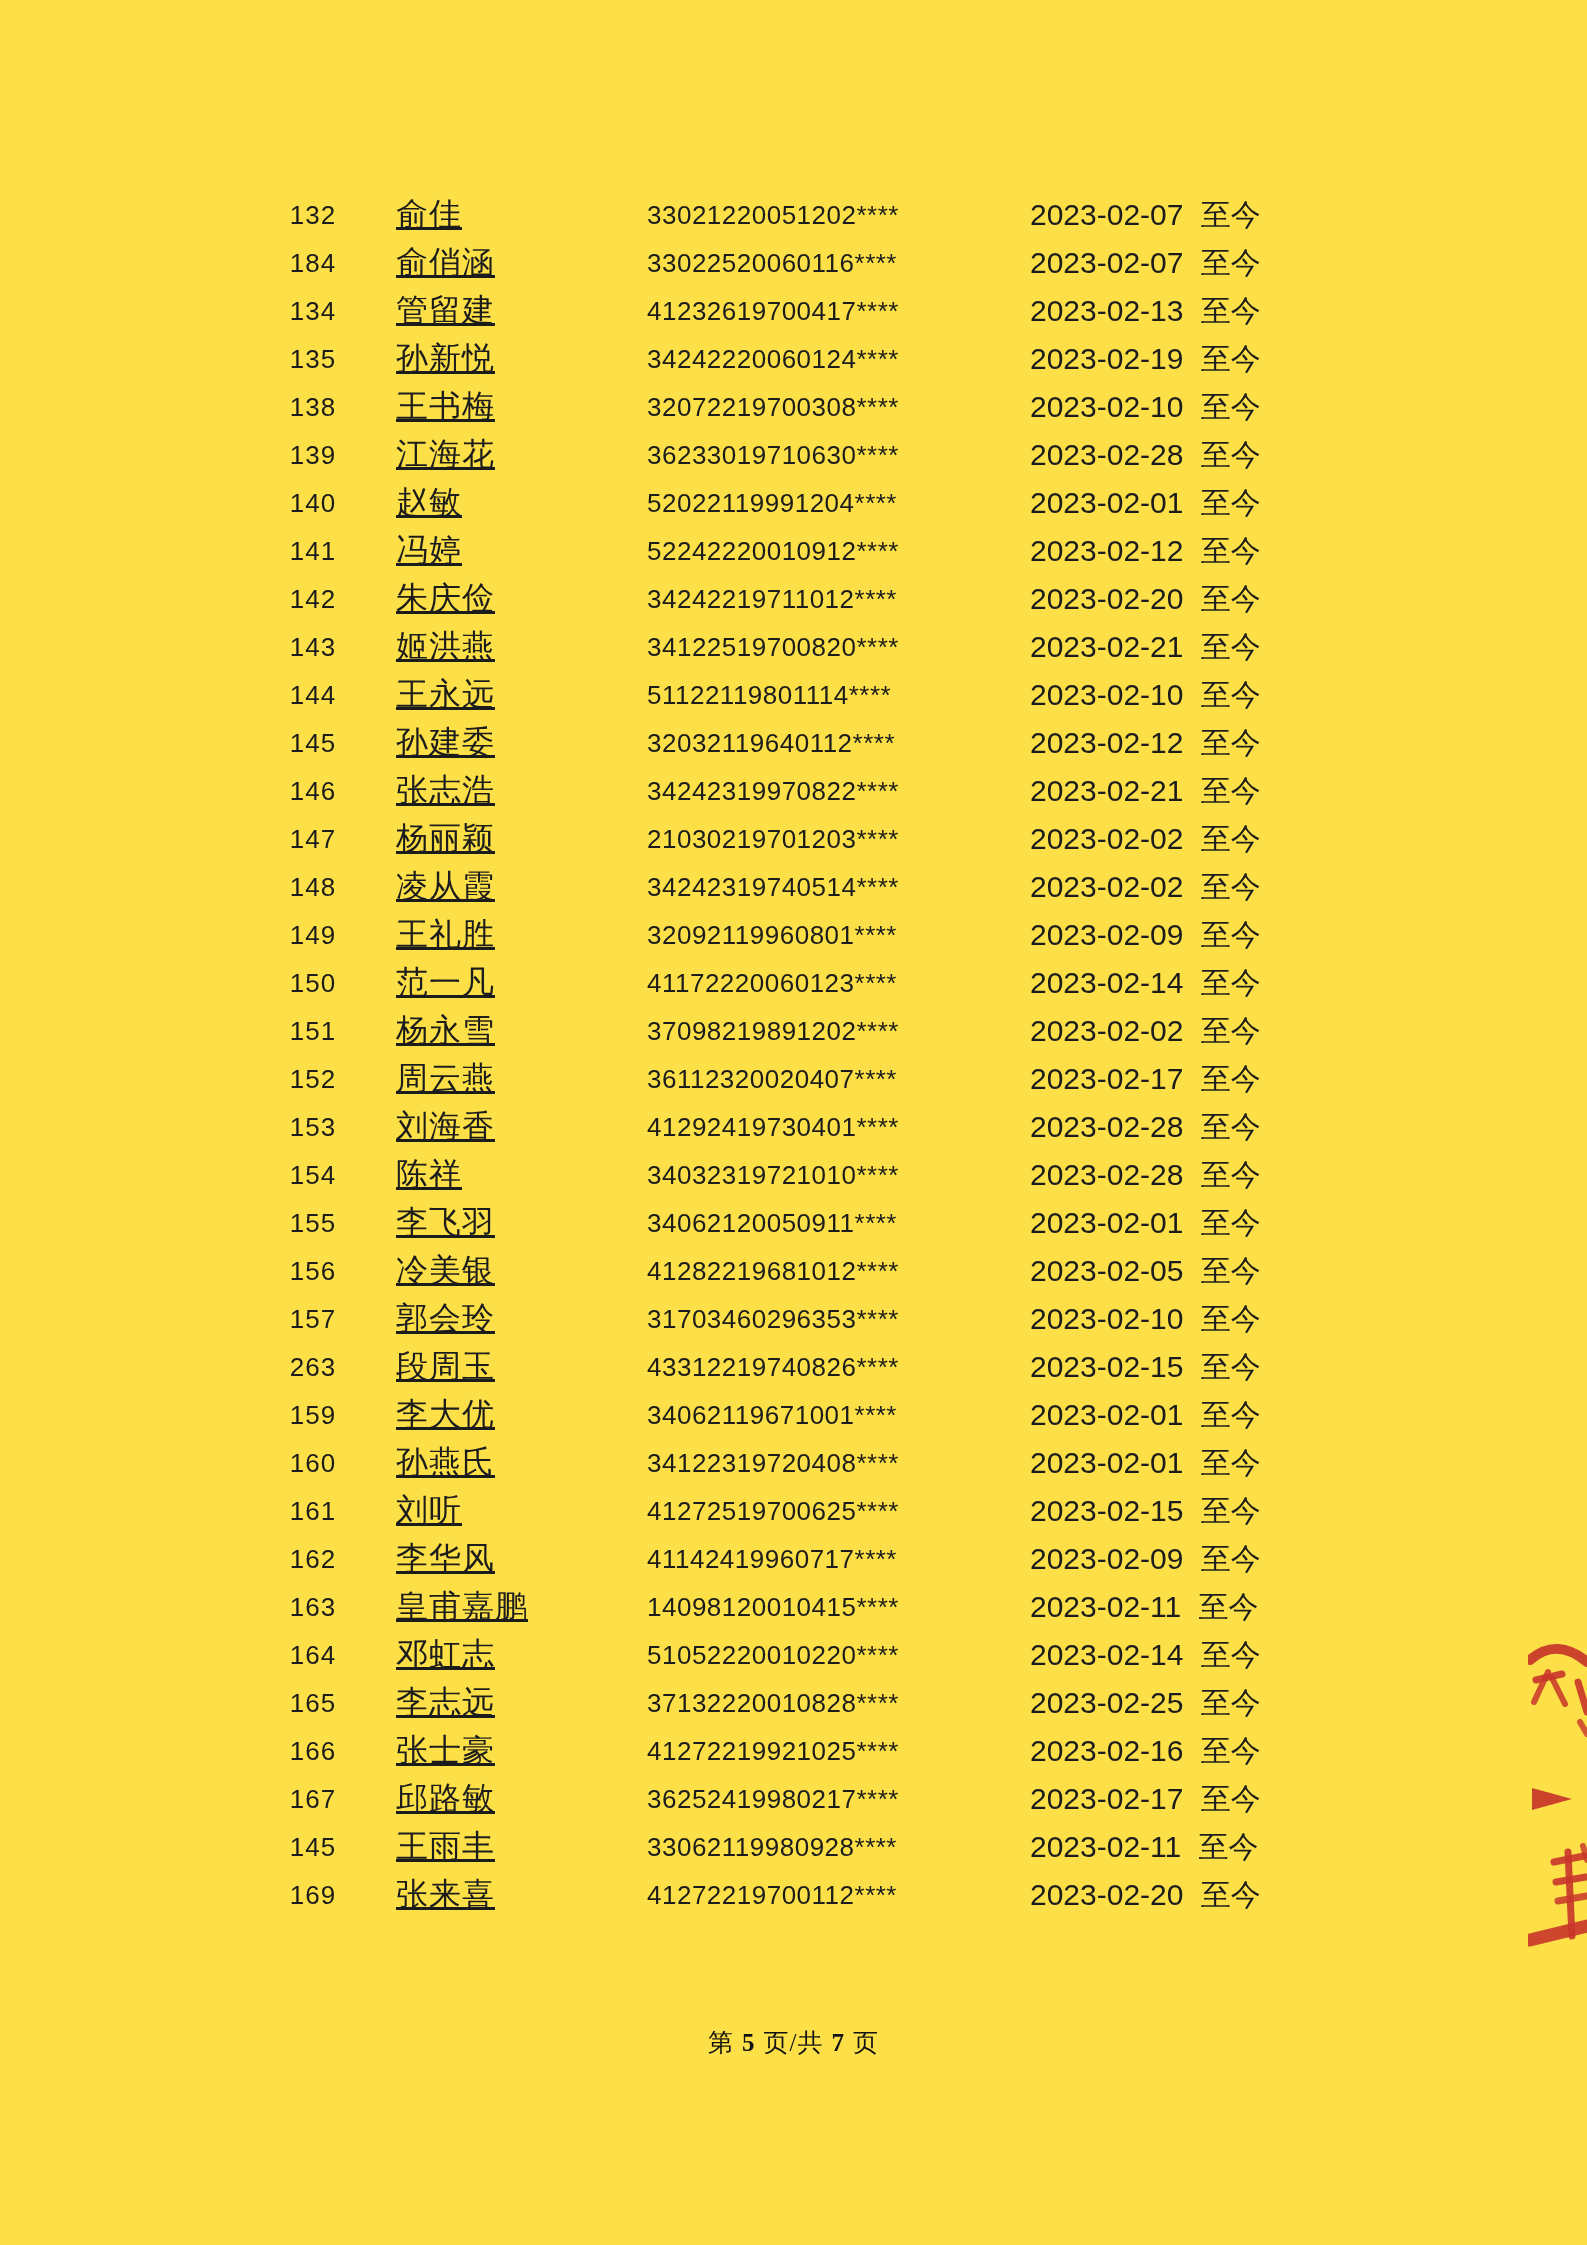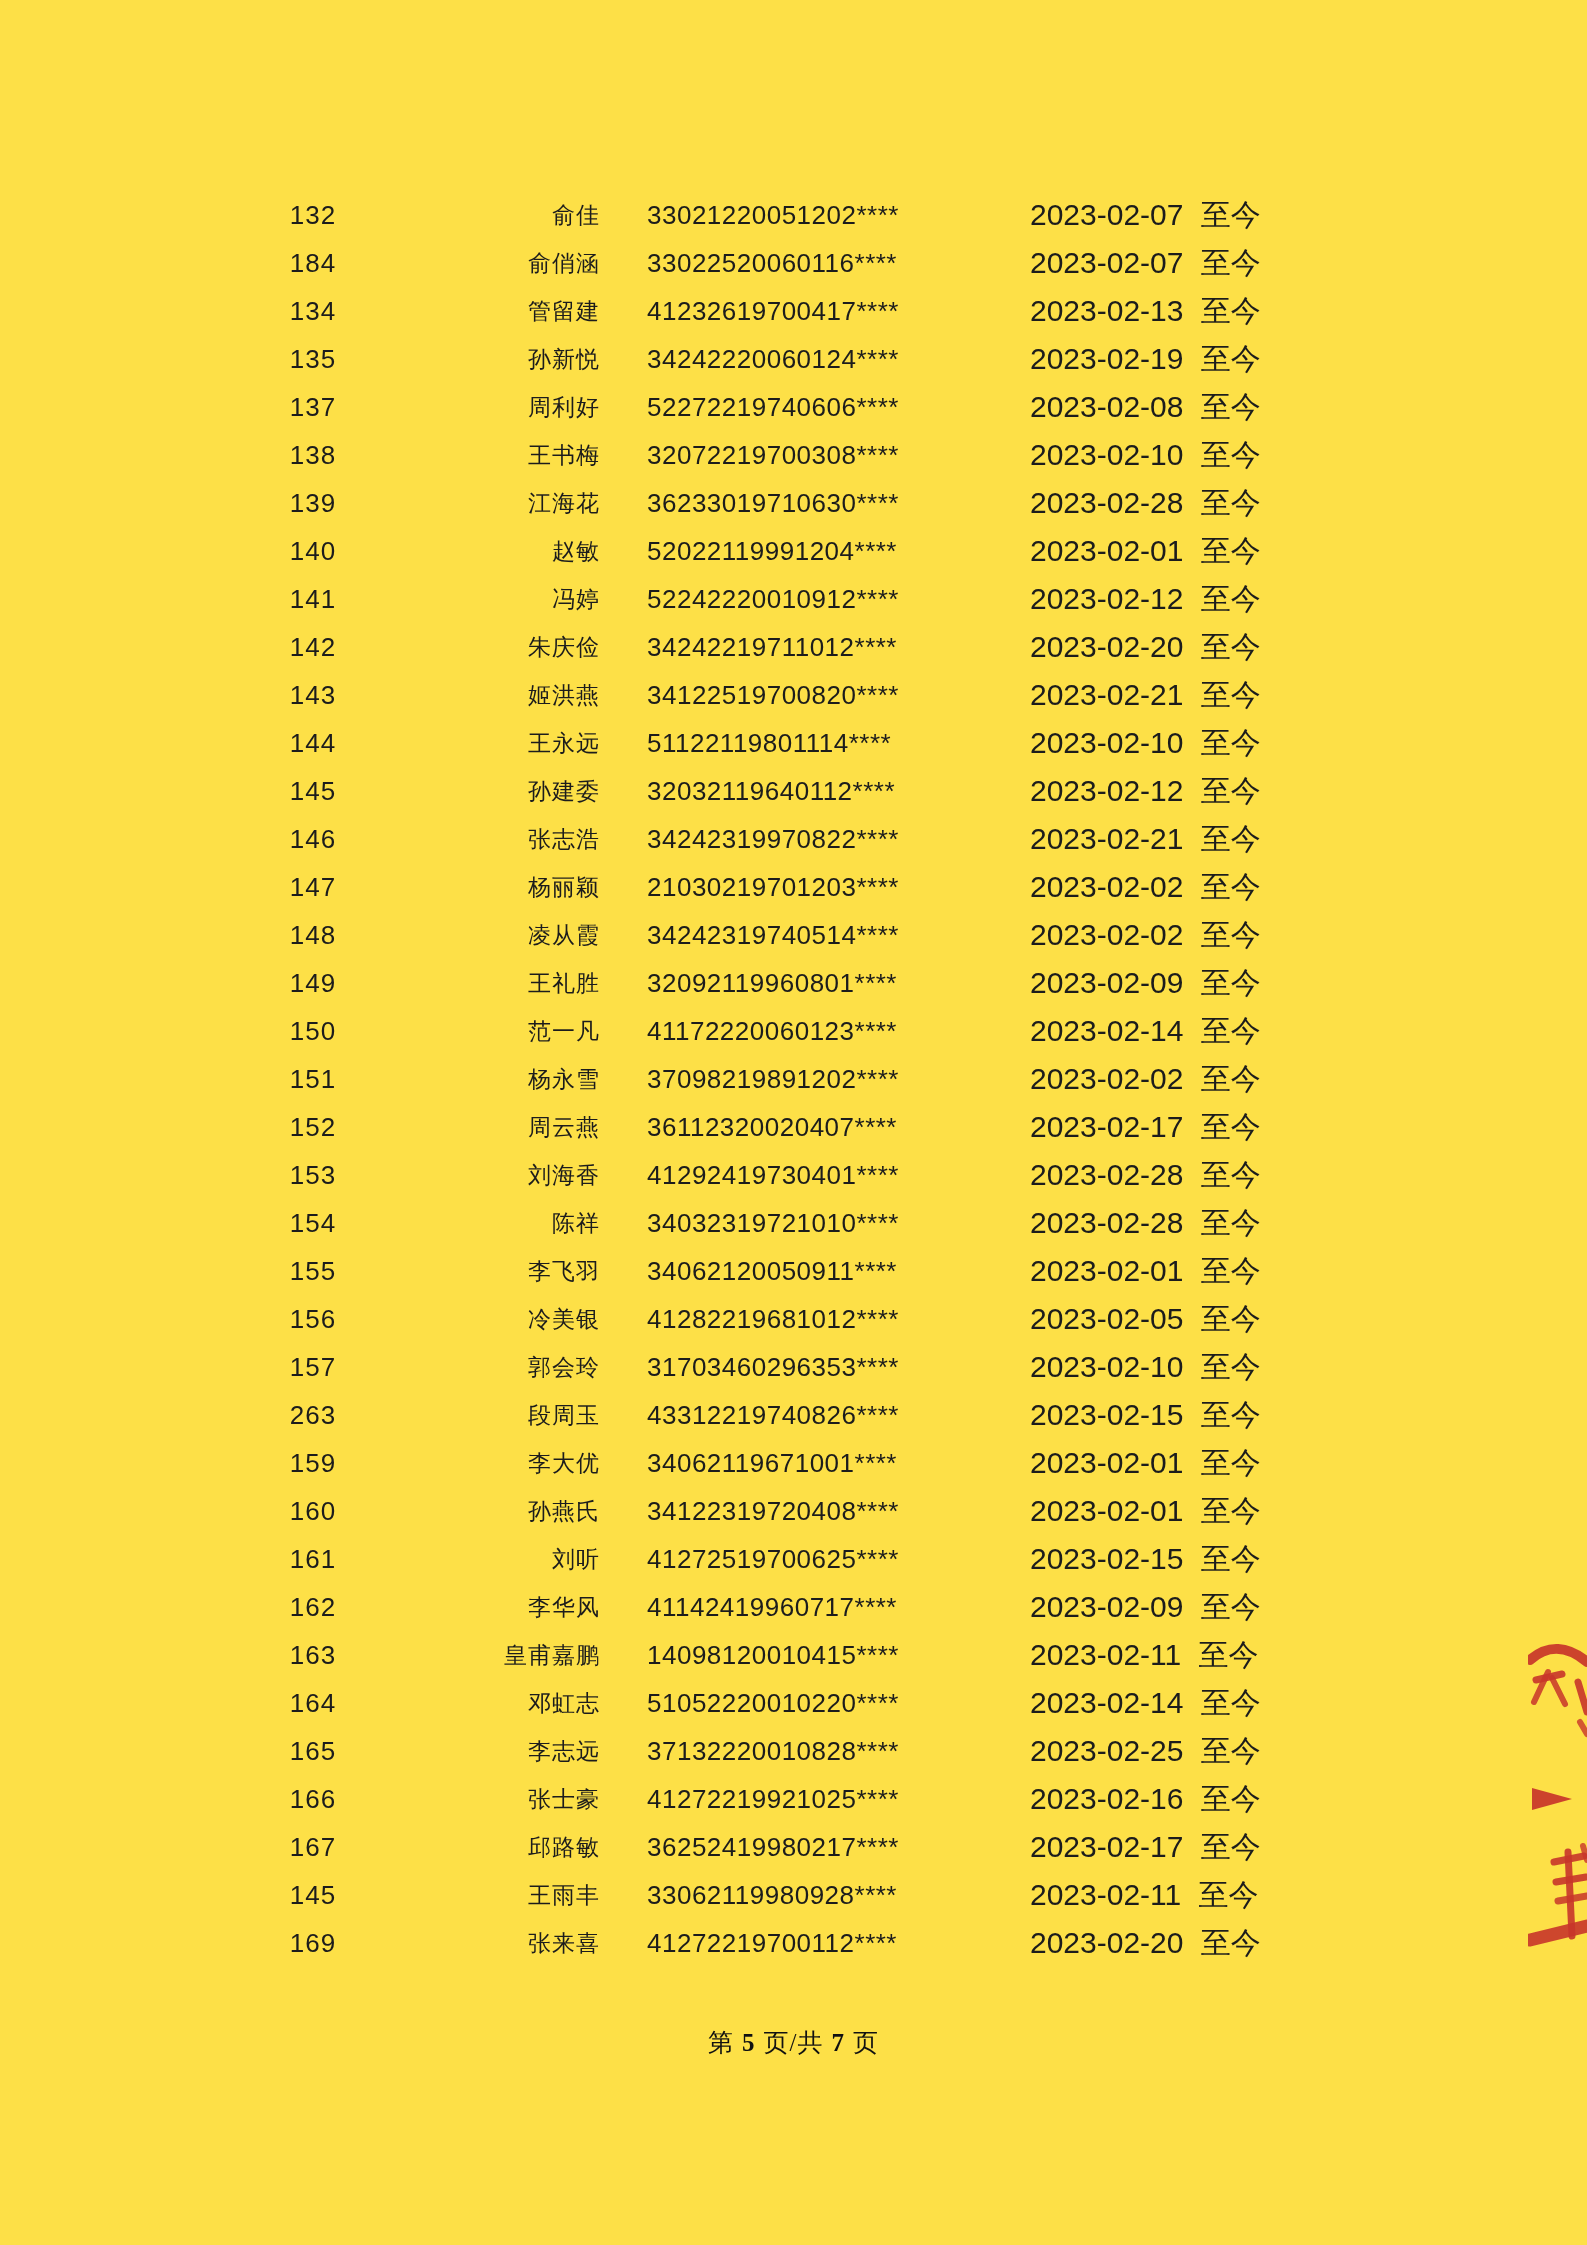--- a/index.html
+++ b/index.html
@@ -22,23 +22,24 @@
     height:48px;
     align-items:center;
   }
   .cell{white-space:nowrap;}
   .no{
     text-align:center;
     font-size:26px;
     letter-spacing:1px;
   }
   .name{
-    text-align:right;
-    font-size:23px;
+    text-align:left;
+    font-size:32px;
     letter-spacing:1px;
+    text-decoration:underline;
   }
   .idnum{
     padding-left:47px;
     font-size:26px;
     letter-spacing:0.5px;
   }
   .period{
     padding-left:110px;
     font-size:30px;
     word-spacing:9px;
@@ -92,26 +93,20 @@
     </div>
 
     <div class="row">
       <div class="cell no">135</div>
       <div class="cell name">孙新悦</div>
       <div class="cell idnum">34242220060124****</div>
       <div class="cell period">2023-02-19 至今</div>
     </div>
 
 
-    <div class="row">
-      <div class="cell no">137</div>
-      <div class="cell name">周利好</div>
-      <div class="cell idnum">52272219740606****</div>
-      <div class="cell period">2023-02-08 至今</div>
-    </div>
 
     <div class="row">
       <div class="cell no">138</div>
       <div class="cell name">王书梅</div>
       <div class="cell idnum">32072219700308****</div>
       <div class="cell period">2023-02-10 至今</div>
     </div>
 
     <div class="row">
       <div class="cell no">139</div>

